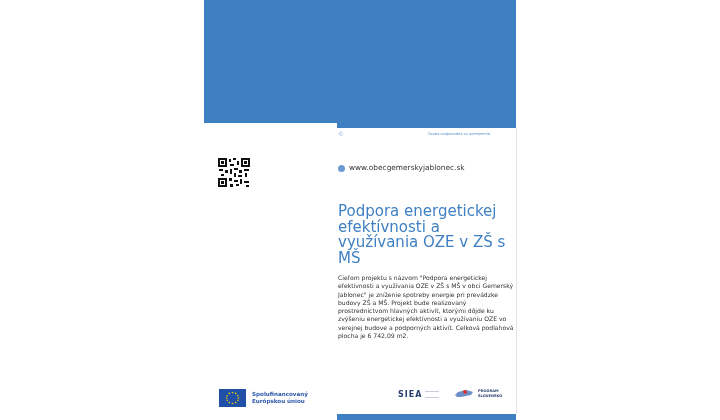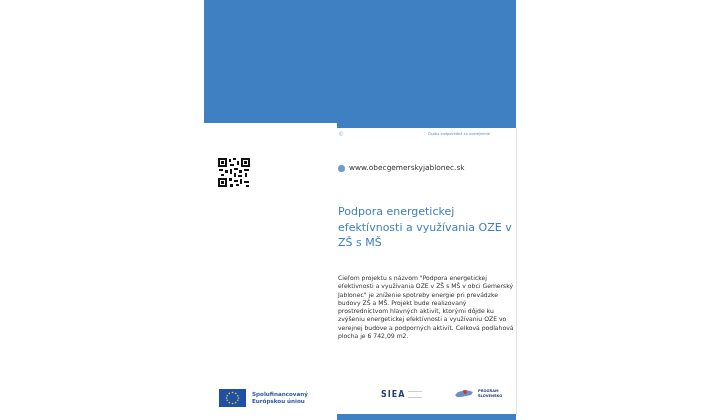--- a/index.html
+++ b/index.html
@@ -8,26 +8,26 @@
   .blue-left { position:absolute; left:204px; top:0; width:133px; height:123px; background:#3f80c3; }
   .blue-right { position:absolute; left:337px; top:0; width:179px; height:128px; background:#3f80c3; }
   .right-border { position:absolute; left:516px; top:128px; width:1px; height:286px; background:#e2e4e8; }
   .bottom-bar { position:absolute; left:337px; top:414px; width:179px; height:6px; background:#3f80c3; }
   .copyright { position:absolute; left:338px; top:130px; font-size:6px; color:#8fb3da; }
   .responsible { position:absolute; left:428px; top:132px; font-size:3.6px; color:#5b8fca; white-space:nowrap; }
   .qr { position:absolute; left:217px; top:157px; width:34px; height:31px; }
   .web { position:absolute; left:338px; top:163px; display:flex; align-items:flex-end; gap:4px; }
   .globe { width:7px; height:7px; border-radius:50%; background:#6d9bd1; display:inline-block; }
   .web-text { font-size:7.4px; color:#333; }
-  .title { position:absolute; left:338px; top:204px; width:180px; font-size:11px; line-height:15.5px; color:#3f80c3; }
+  .title { position:absolute; left:338px; top:204px; width:180px; font-size:15px; line-height:15.5px; color:#3f80c3; }
   .body-text { position:absolute; left:338px; top:274px; width:178px; font-size:6.1px; line-height:8.3px; color:#333; }
   .eu { position:absolute; left:219px; top:389px; display:flex; align-items:center; gap:6px; }
   .eu-flag { width:27px; height:18px; background:#1f4fa6; position:relative; }
   .eu-text { font-size:5.6px; line-height:7.4px; color:#2b58a8; font-weight:bold; }
-  .siea { position:absolute; left:381px; top:390px; display:flex; align-items:center; gap:3px; }
+  .siea { position:absolute; left:398px; top:390px; display:flex; align-items:center; gap:3px; }
   .siea-word { font-size:8px; font-weight:bold; color:#2a3f6e; letter-spacing:1px; }
   .siea-sub { width:14px; height:5px; border-top:1px solid #c7cdd8; border-bottom:1px solid #c7cdd8; }
   .ps { position:absolute; left:454px; top:389px; display:flex; align-items:center; gap:4px; }
   .ps-map { width:20px; height:9px; }
   .ps-text { font-size:3.6px; line-height:4.4px; color:#2a3f6e; font-weight:bold; }
 </style>
 </head>
 <body>
 
 <div class="blue-left"></div>

